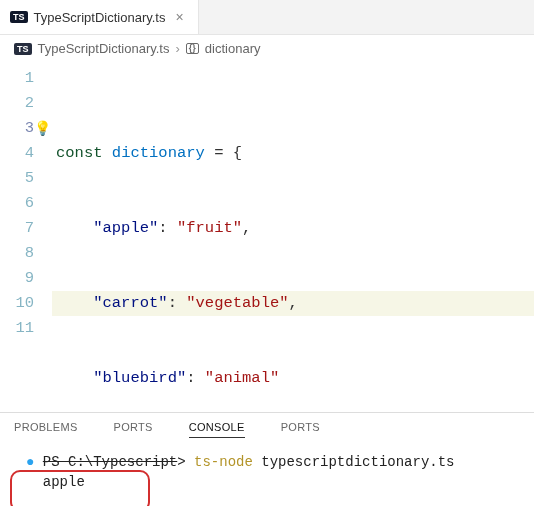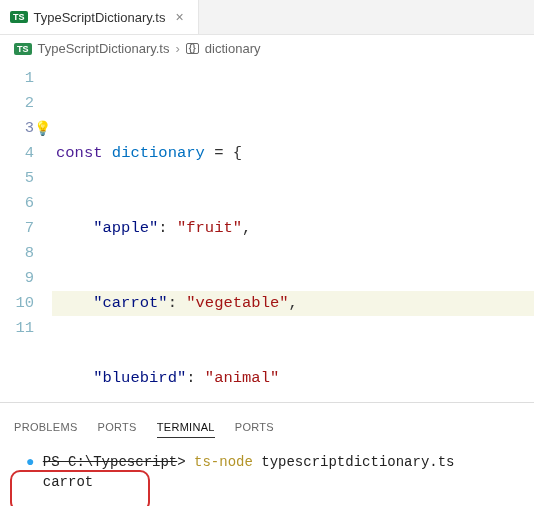--- a/index.html
+++ b/index.html
@@ -25,21 +25,21 @@
     display: flex;
     align-items: center;
     padding: 0 10px;
     background: #ffffff;
     border-right: 1px solid #e5e5e5;
     font-size: 13px;
     gap: 6px;
     cursor: pointer;
   }
   .ts-badge {
-    background: #15803d;
+    background: #0f172a;
     color: #fff;
     font-size: 9px;
     font-weight: bold;
     padding: 1px 3px;
     border-radius: 2px;
   }
   .tab-close { color:#888; font-size:14px; padding:0 4px;}
   .breadcrumb {
     display: flex;
     align-items: center;
@@ -88,28 +88,28 @@
   }
   .code .line { height:25px; display:block; padding-left:4px; }
   .code .line.hl { background:#f6f6e6; }
   .bulb {
     position:absolute;
     left:-18px;
     top:55px;
     color:#fdd835;
     font-size:14px;
   }
-  .kw { color:#4c1d95; }
+  .kw { color:#14532d; }
   .prop { color:#001080; }
   .var { color:#0070c1; }
   .str { color:#a31515; }
   .panel-bar {
     display:flex;
-    gap:20px;
-    padding:18px 14px 6px;
+    gap:36px;
+    padding:8px 14px 6px;
     border-top:1px solid #ddd;
     font-size:11px;
     letter-spacing:.3px;
     color:#666;
   }
   .panel-tab { cursor:pointer; padding-bottom:4px; }
   .panel-tab.active { color:#111; border-bottom:1px solid #333; }
   .terminal {
     font-family: Consolas, "Courier New", monospace;
     font-size:14px;
@@ -186,21 +186,21 @@
     
     
     
     
   </div>
 </div>
 
 <div class="panel-bar">
   <span class="panel-tab">PROBLEMS</span>
   <span class="panel-tab">PORTS</span>
-  <span class="panel-tab active">TERMINAL</span>
+  <span class="panel-tab active">CONSOLE</span>
   <span class="panel-tab">PORTS</span>
 </div>
 
 <div class="terminal">
   <div class="term-hl"></div>
   <div class="term-line"><span class="term-marker">● </span><span class="strike">PS C:\Typescript</span><span>&gt; </span><span class="tool">ts-node</span><span> typescriptdictionary.ts</span></div>
-  <div class="term-line">  <span>carrot</span></div>
+  <div class="term-line">  <span>apple</span></div>
 </div>
 
 </body></html>

